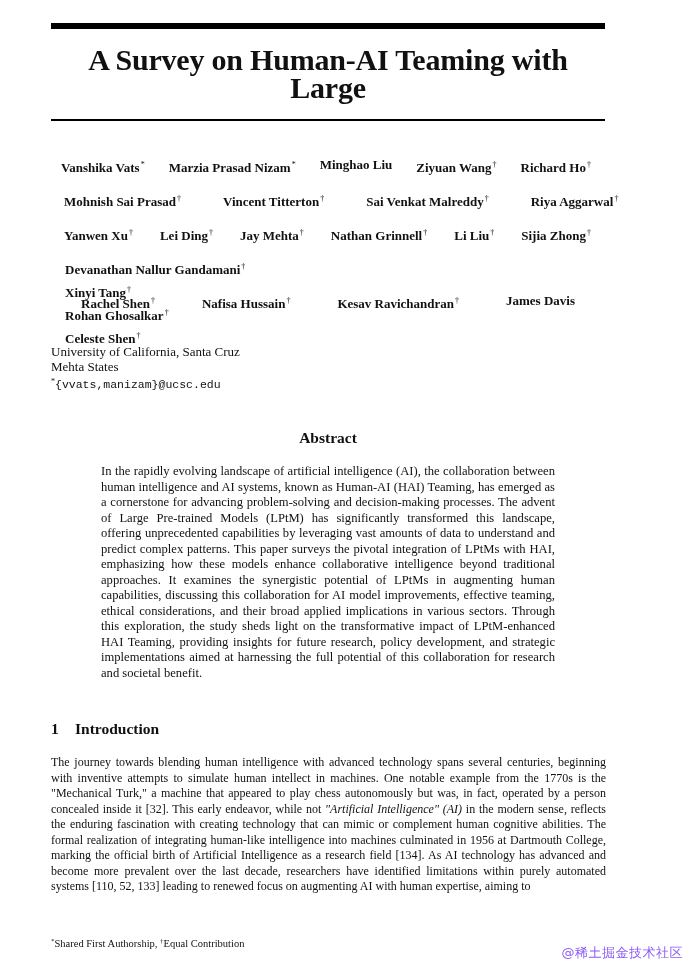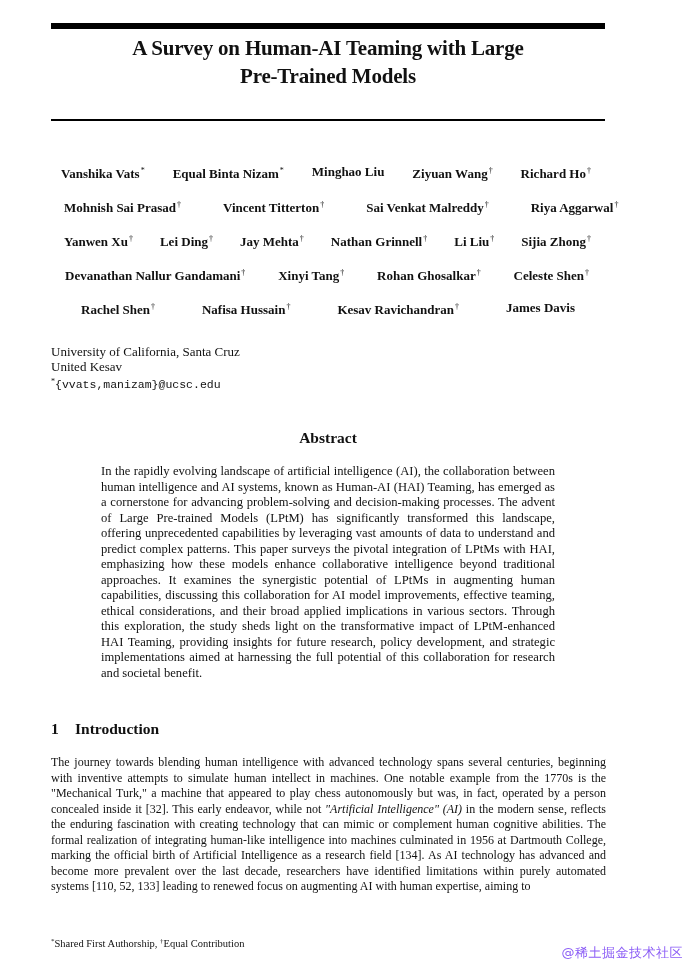--- a/index.html
+++ b/index.html
@@ -2,34 +2,34 @@
 <html><head>
 <meta charset="utf-8">
 <style>
   html, body { margin: 0; padding: 0; background: #ffffff; }
   body {
     width: 689px; height: 969px; position: relative; overflow: hidden;
     font-family: "Liberation Serif", "DejaVu Serif", serif; color: #111;
   }
   .top-rule { position: absolute; left: 51px; top: 23px; width: 554px; height: 6px; background: #000; }
   .title {
-    position: absolute; left: 51px; top: 34px; width: 554px; text-align: center;
-    font-weight: bold; font-size: 21px; line-height: 28px; letter-spacing: -0.2px;
+    position: absolute; left: 51px; top: 46px; width: 554px; text-align: center;
+    font-weight: bold; font-size: 30px; line-height: 28px; letter-spacing: -0.2px;
   }
   .title-rule { position: absolute; left: 51px; top: 119px; width: 554px; height: 1.5px; background: #000; }
 
   .authors { position: absolute; left: 51px; top: 155px; width: 554px; }
   .author-row {
-    display: flex; justify-content: space-between; align-items: center;
+    display: flex; justify-content: space-between; align-items: flex-start;
     font-weight: bold; font-size: 13px; height: 34px; line-height: 20px; white-space: nowrap;
   }
   .author-row.r0 { padding: 0 14px 0 10px; }
   .author-row.r1 { padding: 0 14px 0 13px; gap: 42px; }
   .author-row.r2 { padding: 0 14px 0 13px; }
-  .author-row.r3 { padding: 0 16px 0 14px; }
+  .author-row.r3 { padding: 0 16px 0 14px; flex-direction: column; }
   .author-row.r4 { padding: 0 30px 0 30px; }
   .author sup { font-size: 8px; font-weight: normal; vertical-align: 5px; margin-left: 1px; }
 
   .affil {
     position: absolute; left: 51px; top: 344px; width: 554px; 
     font-size: 13px; line-height: 15px;
   }
   .affil .email { font-family: "Liberation Mono", "DejaVu Sans Mono", monospace; font-size: 11.5px; }
   .affil sup { font-size: 8px; vertical-align: 4px; }
 
@@ -63,29 +63,28 @@
     font-family: "DejaVu Sans", sans-serif; font-size: 13px; color: #8b5cf6; letter-spacing: 0.5px;
   }
 </style>
 </head>
 <body>
 
 <div class="top-rule"></div>
 
 <div class="title">
   <div>A Survey on Human-AI Teaming with Large</div>
-  <div>Pre-Trained Models</div>
 </div>
 
 <div class="title-rule"></div>
 
 <div class="authors">
   <div class="author-row r0">
       <span class="author"><span>Vanshika Vats</span><sup>*</sup></span>
-      <span class="author"><span>Equal Binta Nizam</span><sup>*</sup></span>
+      <span class="author"><span>Marzia Prasad Nizam</span><sup>*</sup></span>
       <span class="author"><span>Minghao Liu</span></span>
       <span class="author"><span>Ziyuan Wang</span><sup>†</sup></span>
       <span class="author"><span>Richard Ho</span><sup>†</sup></span>
     </div>
   <div class="author-row r1">
       <span class="author"><span>Mohnish Sai Prasad</span><sup>†</sup></span>
       <span class="author"><span>Vincent Titterton</span><sup>†</sup></span>
       <span class="author"><span>Sai Venkat Malreddy</span><sup>†</sup></span>
       <span class="author"><span>Riya Aggarwal</span><sup>†</sup></span>
     </div>
@@ -106,21 +105,21 @@
   <div class="author-row r4">
       <span class="author"><span>Rachel Shen</span><sup>†</sup></span>
       <span class="author"><span>Nafisa Hussain</span><sup>†</sup></span>
       <span class="author"><span>Kesav Ravichandran</span><sup>†</sup></span>
       <span class="author"><span>James Davis</span></span>
     </div>
 </div>
 
 <div class="affil">
   <div>University of California, Santa Cruz</div>
-  <div>United Kesav</div>
+  <div>Mehta States</div>
   <div><sup>*</sup><span class="email">{vvats,manizam}@ucsc.edu</span></div>
 </div>
 
 <div class="abstract-heading">Abstract</div>
 <div class="abstract-body">In the rapidly evolving landscape of artificial intelligence (AI), the collaboration between human intelligence and AI systems, known as Human-AI (HAI) Teaming, has emerged as a cornerstone for advancing problem-solving and decision-making processes.  The advent of Large Pre-trained Models (LPtM) has significantly transformed this landscape, offering unprecedented capabilities by leveraging vast amounts of data to understand and predict complex patterns. This paper surveys the pivotal integration of LPtMs with HAI, emphasizing how these models enhance col­laborative intelligence beyond traditional approaches. It examines the synergistic potential of LPtMs in augmenting human capabilities, discussing this collaboration for AI model improvements, effective teaming, ethical considerations, and their broad applied implications in various sectors. Through this exploration, the study sheds light on the transformative impact of LPtM-enhanced HAI Teaming, provid­ing insights for future research, policy development, and strategic implementations aimed at harnessing the full potential of this collaboration for research and societal benefit.</div>
 
 <div class="section-heading">
   <span class="num">1</span><span>Introduction</span>
 </div>
 

